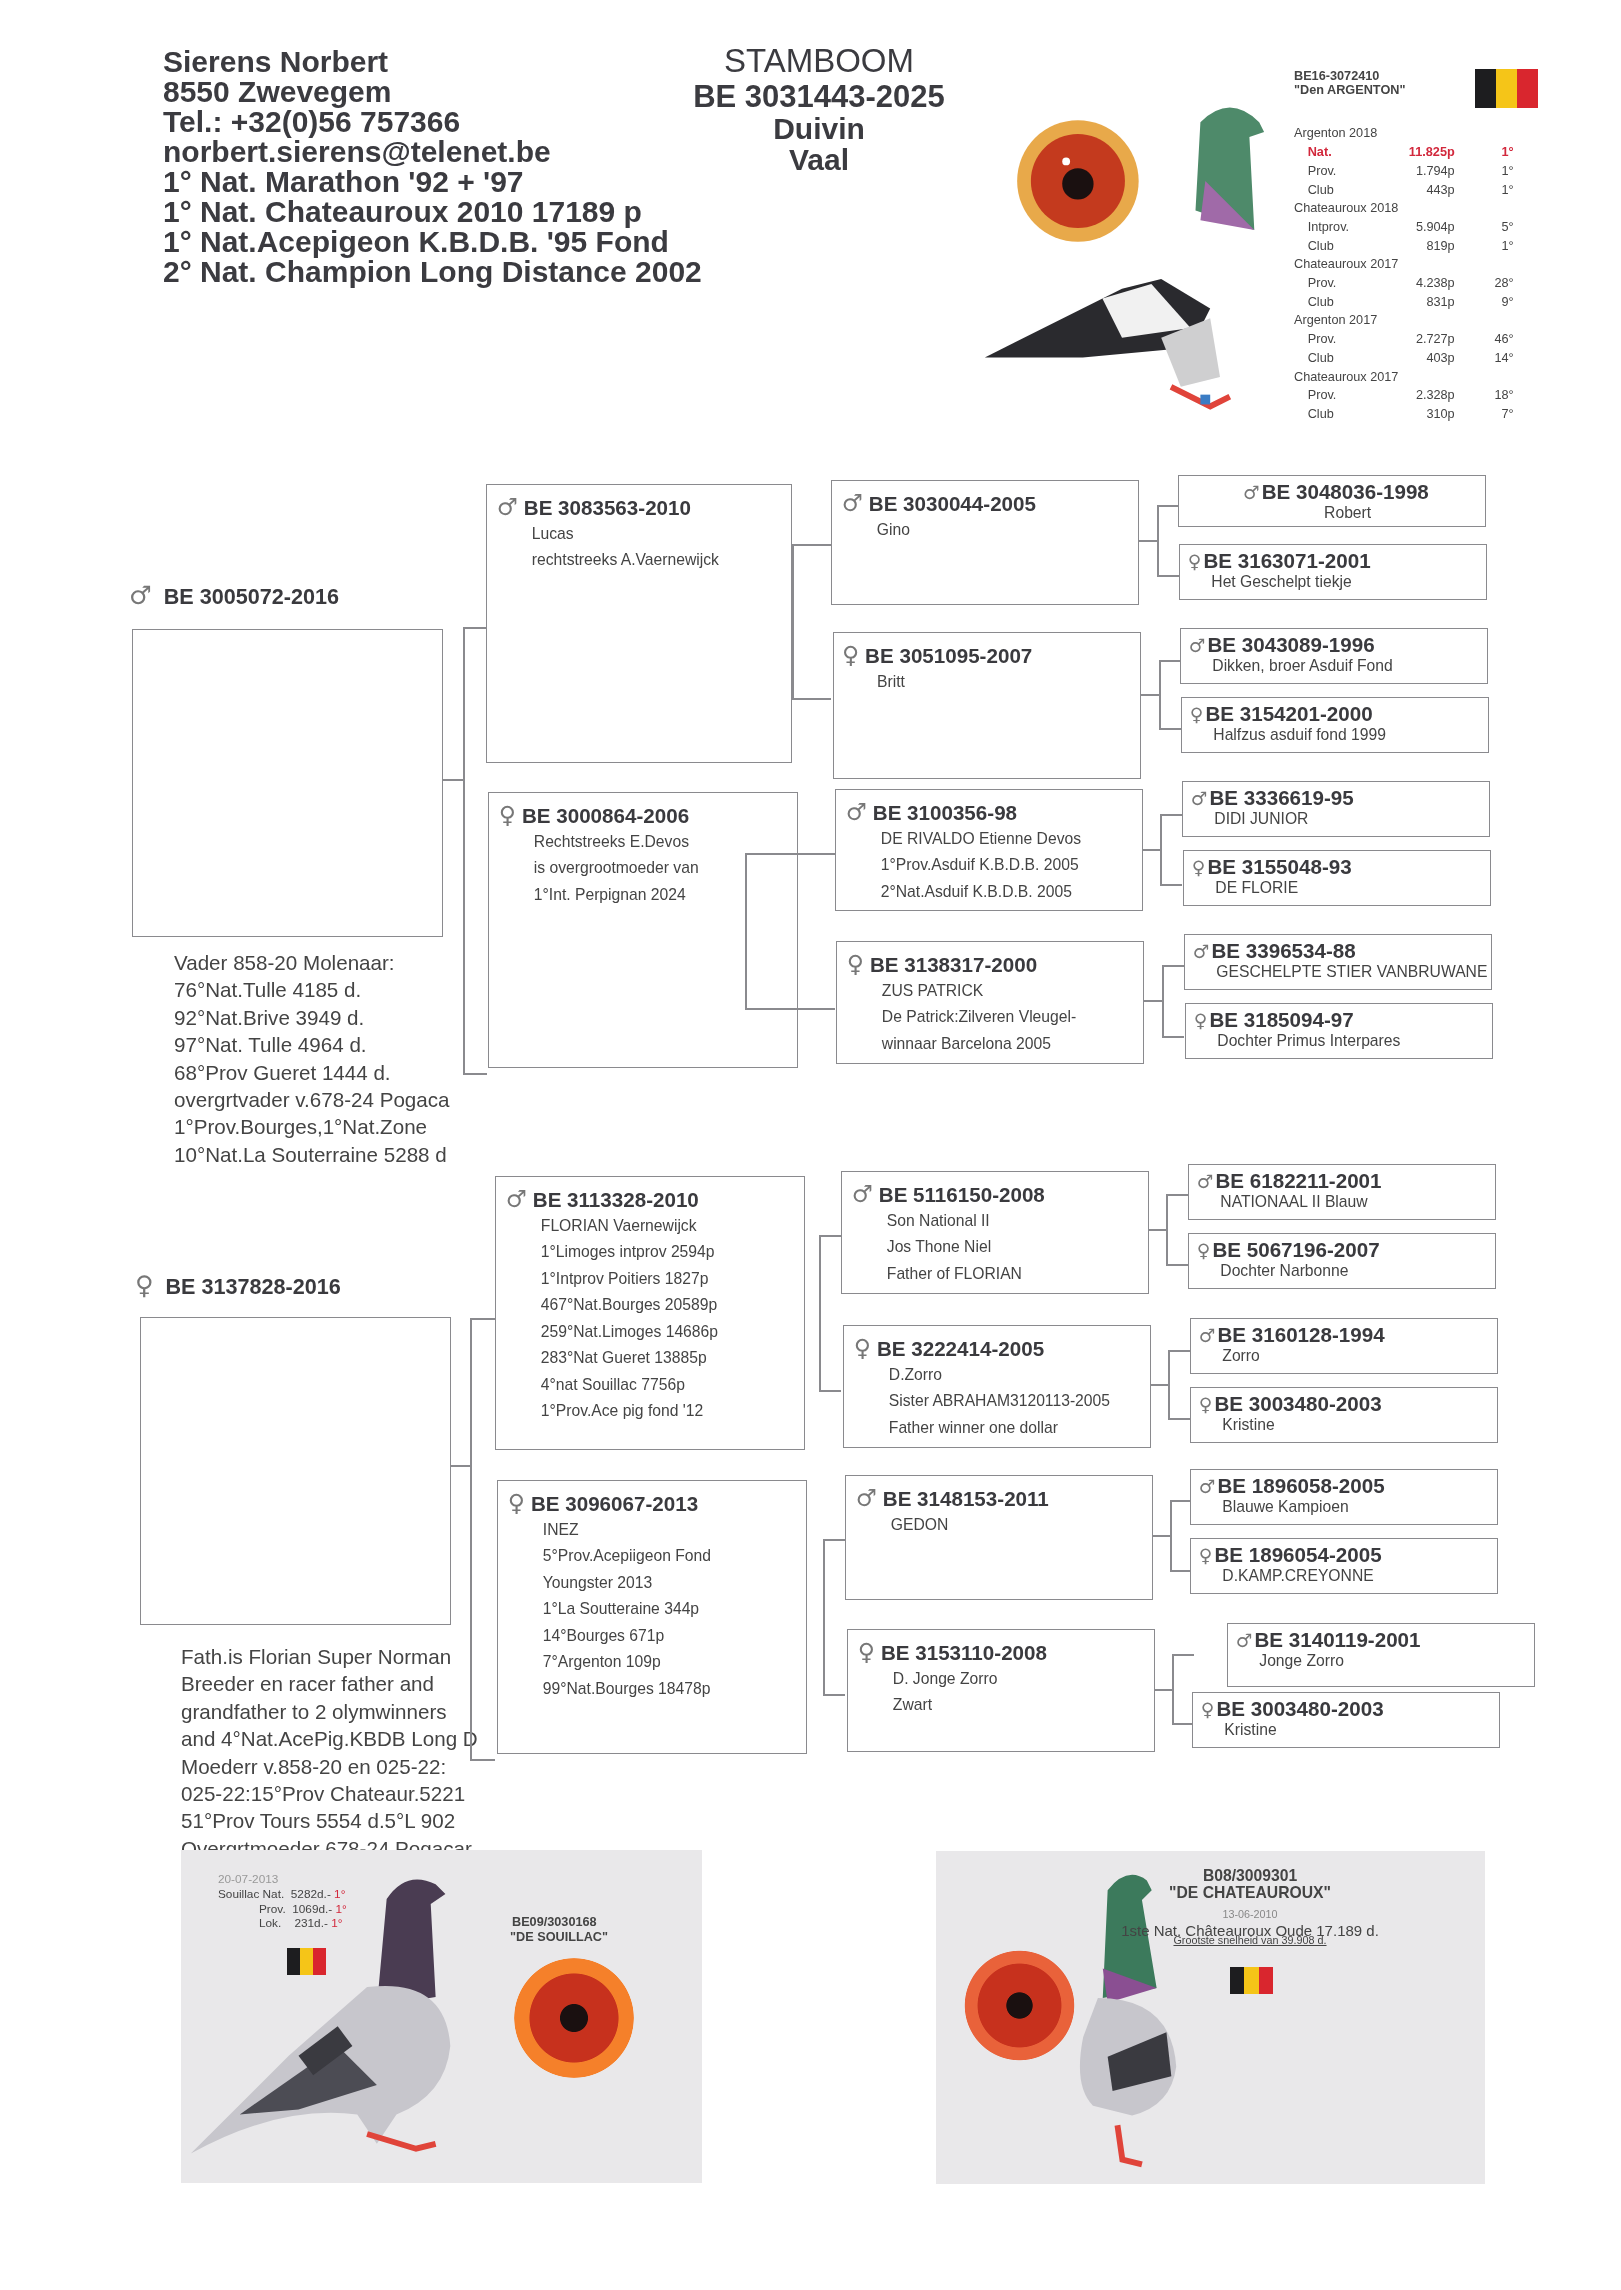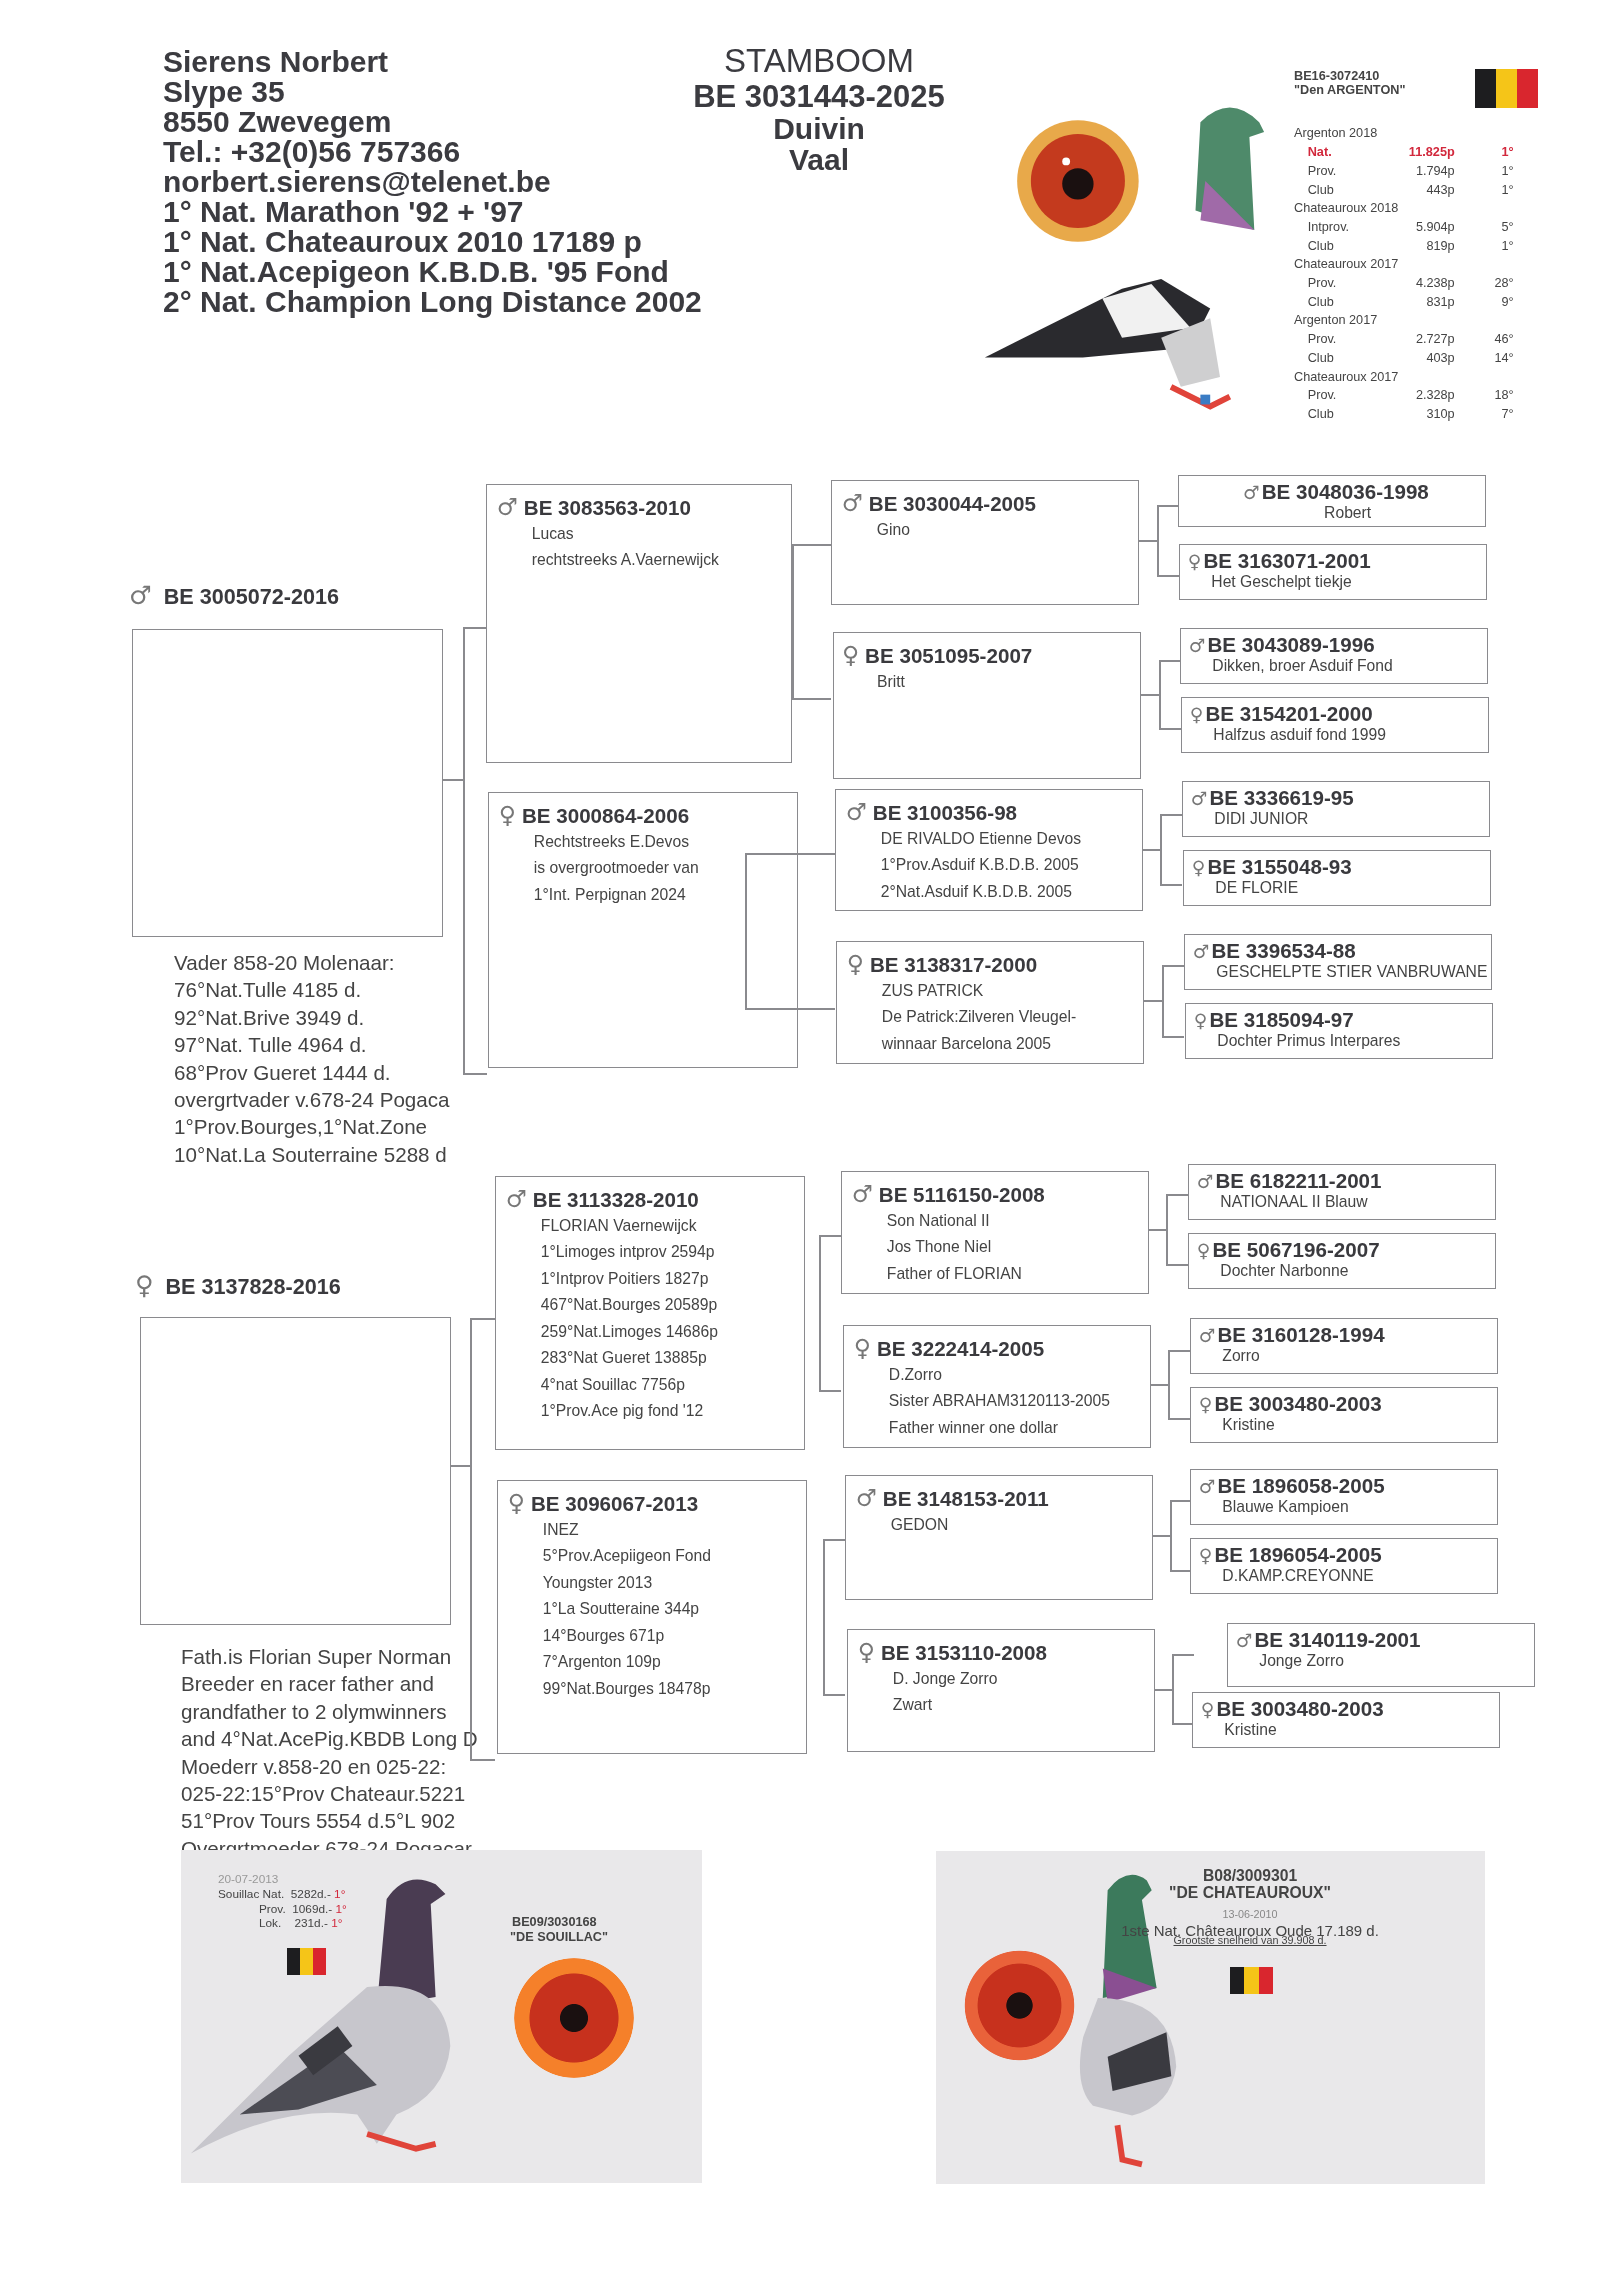--- a/index.html
+++ b/index.html
@@ -41,21 +41,20 @@
   .line{position:absolute;background:#8a8a8e;}
   .pic{position:absolute;background:#e9e8ea;}
   .pic .txt{position:absolute;font-size:11.8px;color:#444;}
   .eye{position:absolute;border-radius:50%;}
 </style>
 </head>
 <body>
 
 <div class="abs owner">
   <div class="b">Sierens Norbert</div>
-  <div class="b">Slype 35</div>
   <div class="b">8550 Zwevegem</div>
   <div class="b">Tel.: +32(0)56 757366</div>
   <div class="b">norbert.sierens@telenet.be</div>
   <div class="b">1° Nat. Marathon '92 + '97</div>
   <div class="b">1° Nat. Chateauroux 2010 17189 p</div>
   <div class="b">1° Nat.Acepigeon K.B.D.B. '95 Fond</div>
   <div class="b">2° Nat. Champion Long Distance 2002</div>
 </div>
 
 <div class="abs title">

